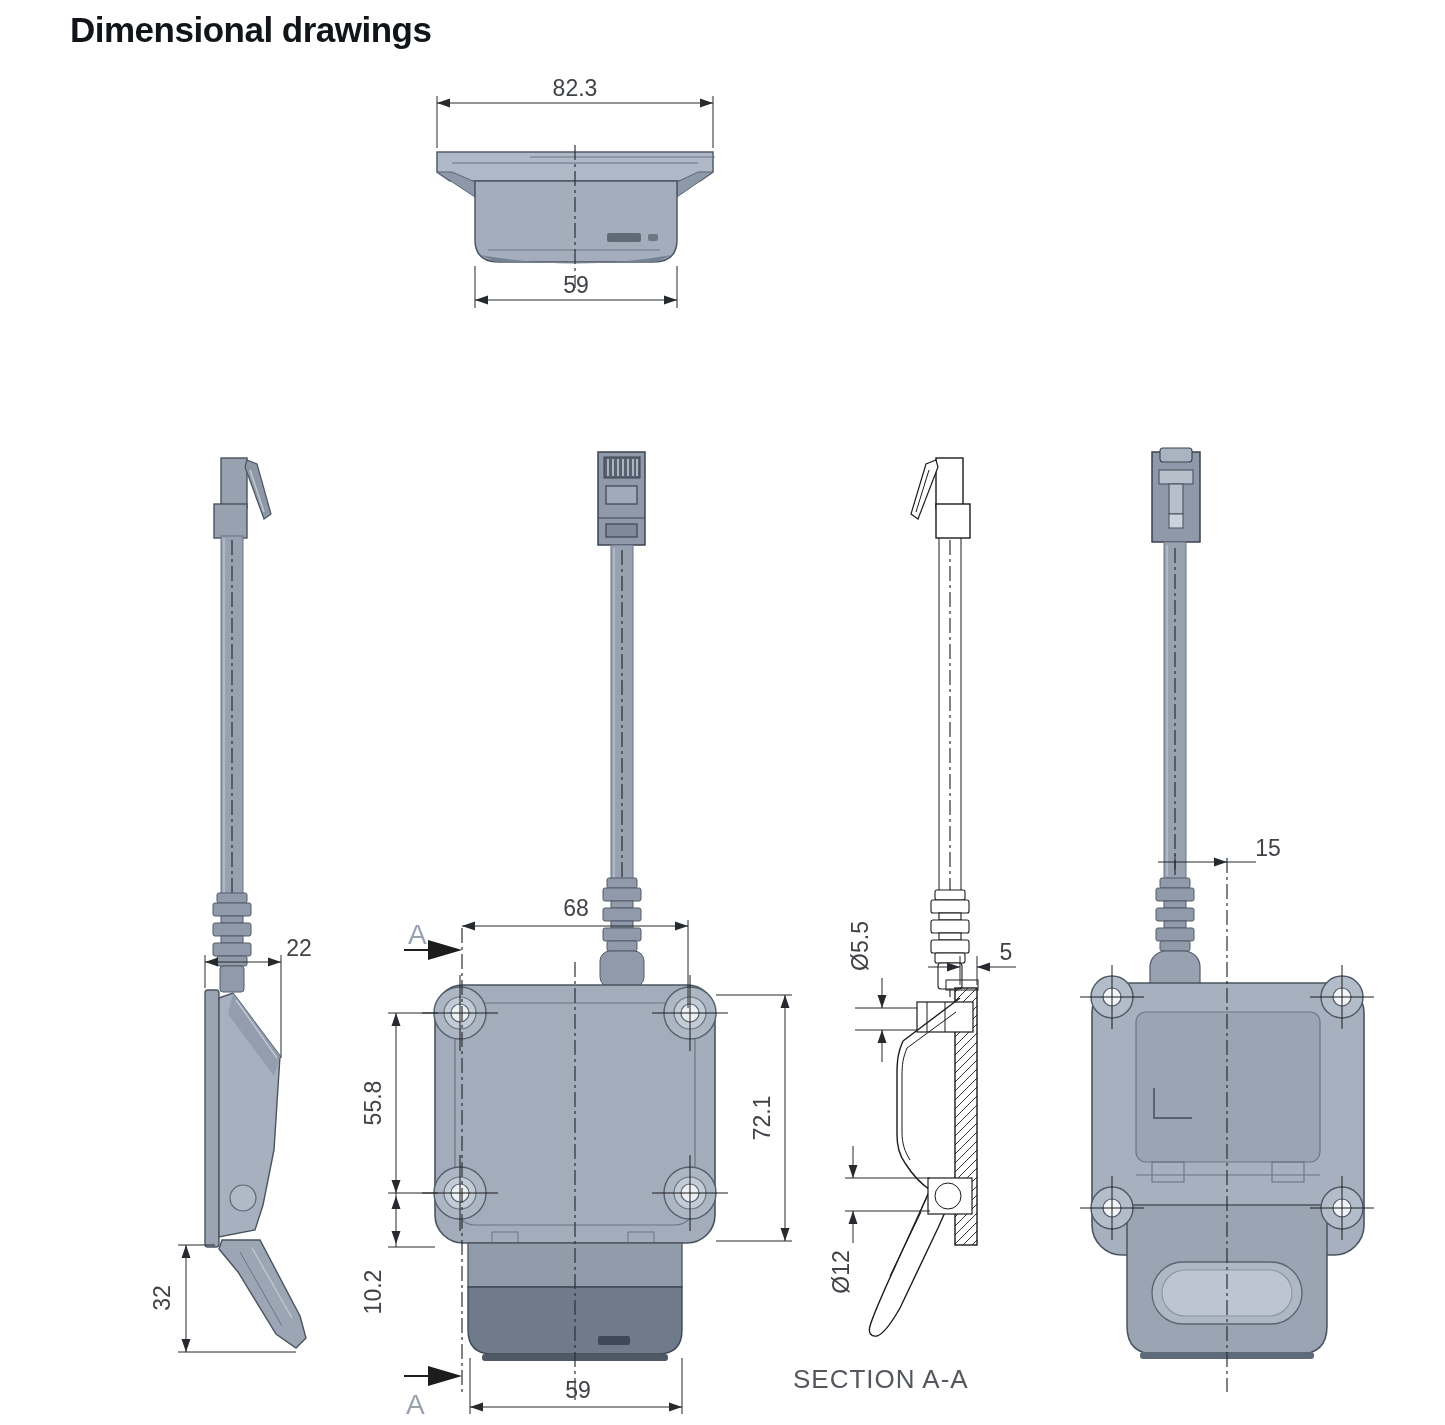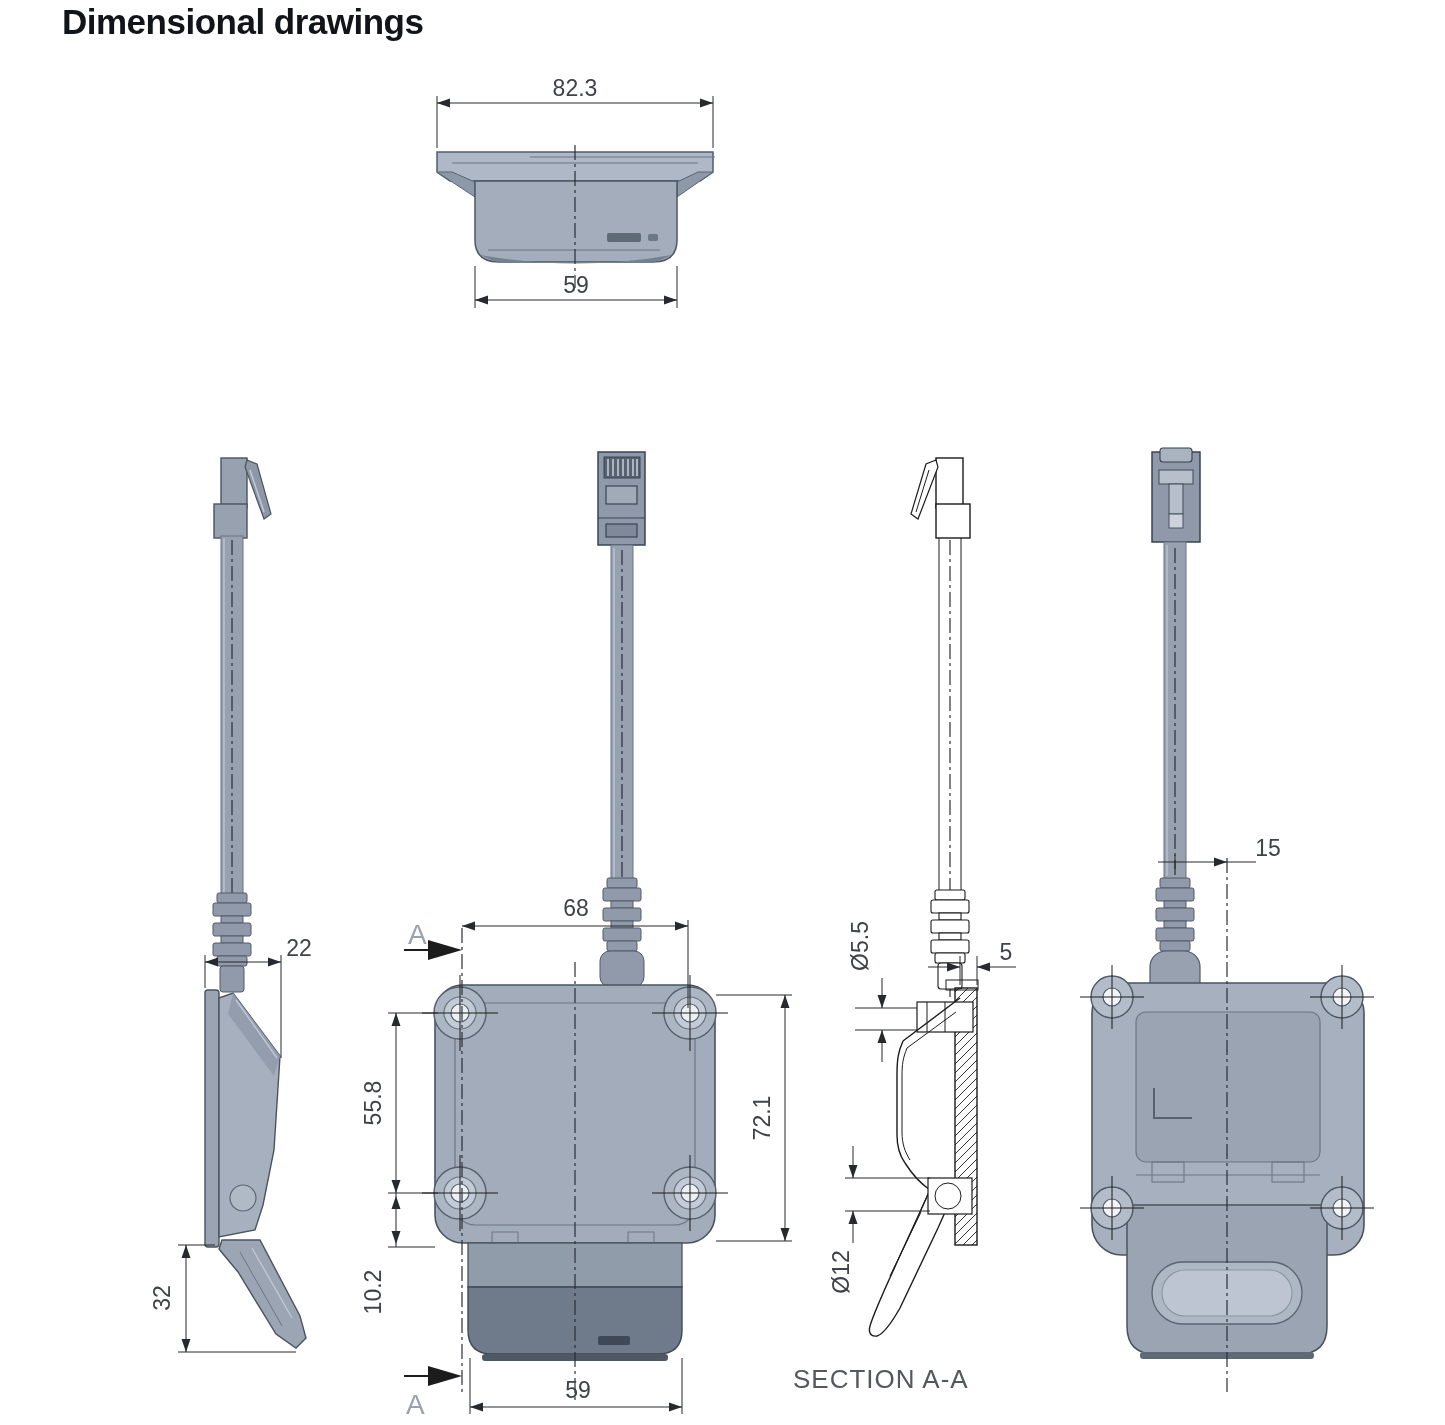--- a/index.html
+++ b/index.html
@@ -1,18 +1,18 @@
 <!DOCTYPE html>
 <html><head>
 <meta charset="utf-8">
 <style>
   html,body{margin:0;padding:0;background:#ffffff;}
   .canvas{position:relative;width:1445px;height:1425px;background:#ffffff;overflow:hidden;
           font-family:"Liberation Sans",sans-serif;}
-  .page-title{position:absolute;left:62px;top:2px;margin:0;font-size:35px;font-weight:700;
+  .page-title{position:absolute;left:62px;top:2px;margin:8px;font-size:35px;font-weight:700;
               color:#111418;letter-spacing:-0.5px;font-family:"Liberation Sans",sans-serif;}
   svg{position:absolute;left:0;top:0;}
   svg text{font-family:"Liberation Sans",sans-serif;}
   .dimtxt{font-size:23px;fill:#3f4347;}
   .marker{font-size:28px;fill:#98a1af;}
   .secttxt{font-size:26px;fill:#54585e;letter-spacing:1px;}
   .dimline{stroke:#26292d;stroke-width:1;fill:none;}
   .ctr{stroke:#2a2f38;stroke-width:1.2;fill:none;stroke-dasharray:15 4 3 4;}
   .seam{stroke:#6a7585;stroke-width:1;fill:none;}
   .blk{stroke:#1c1c1c;stroke-width:1.4;fill:none;}

